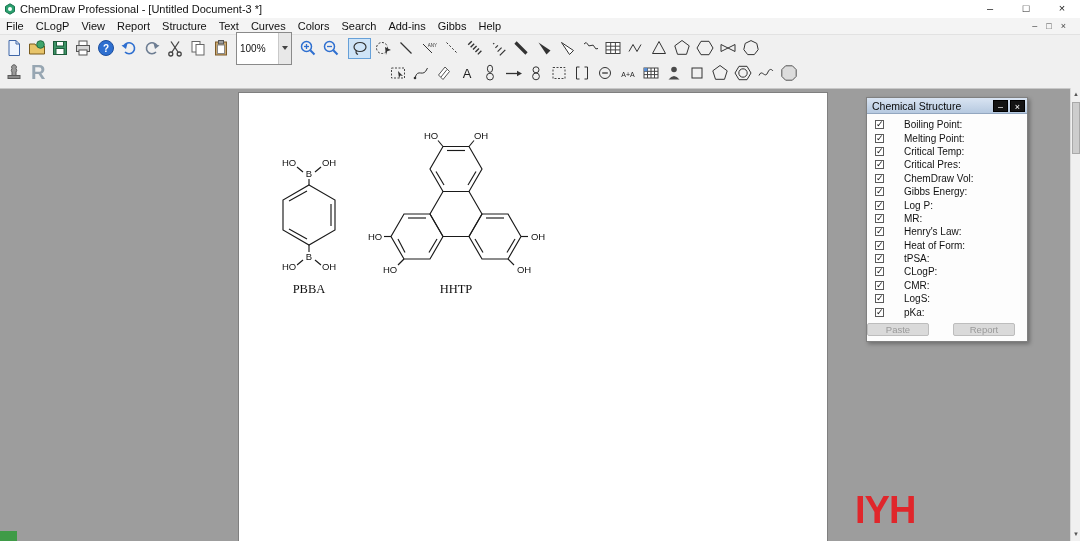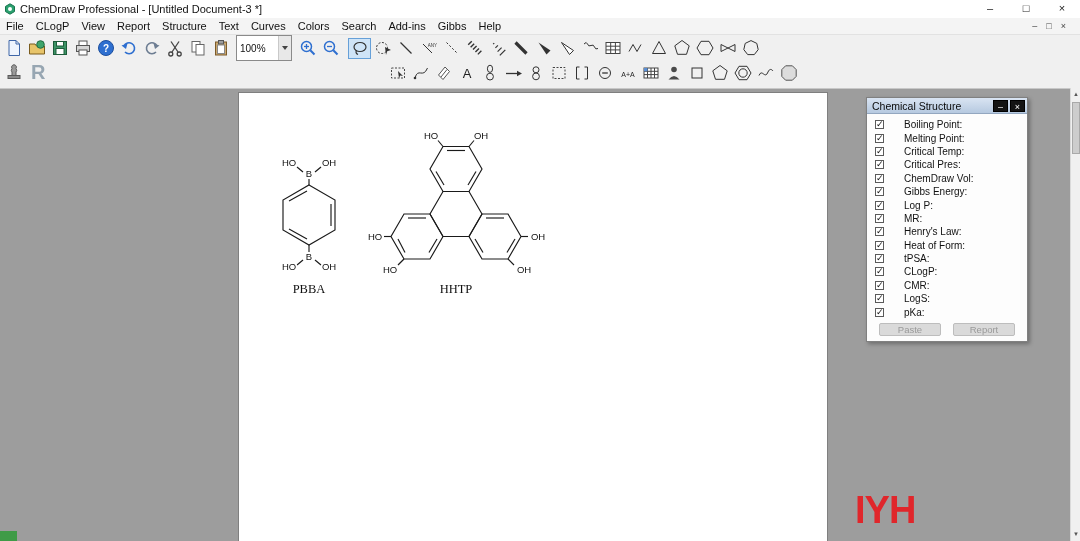--- a/index.html
+++ b/index.html
@@ -20,21 +20,21 @@
   .mdi-controls { position:absolute; right:14px; top:18px; height:17px; display:flex; gap:9px; align-items:center; color:#444; font-size:9px; }
   .mdi-controls span { line-height:17px; }
 
   
   .toolbar1 { position:absolute; left:0; top:36px; width:1080px; height:24px; display:flex; align-items:center; padding-left:2px; }
   .toolbar2 { position:absolute; left:386px; top:60px; width:694px; height:26px; display:flex; align-items:center; }
   .ico { width:23px; height:21px; display:inline-flex; align-items:center; justify-content:center; flex:0 0 auto; border:1px solid transparent; }
   .ico svg { width:20px; height:20px; display:block; }
   .ico.active { background:#cfe4f7; border:1px solid #66a0d8; }
   .gap6 { width:6px; flex:0 0 auto; }
-  .zoom-combo { width:56px; height:26px; background:#fff; border:1px solid #8a8a8a; display:inline-flex; align-items:center; margin:0 4px; flex:0 0 auto; position:relative; }
+  .zoom-combo { width:56px; height:33px; background:#fff; border:1px solid #8a8a8a; display:inline-flex; align-items:center; margin:0 4px; flex:0 0 auto; position:relative; }
   .zoom-value { font-size:10px; padding-left:3px; flex:1; }
   .zoom-drop { width:13px; height:100%; border-left:1px solid #c9c9c9; display:flex; align-items:center; justify-content:center; background:#e8e8e8; }
   .caret { width:0; height:0; border-left:3px solid transparent; border-right:3px solid transparent; border-top:4px solid #444; }
   .left-icons { position:absolute; left:2px; top:61px; display:flex; align-items:center; gap:3px; }
   .r-glyph { font-size:20px; font-weight:bold; color:#97a6b2; line-height:20px; padding:0 3px; }
 
   
   .workspace { position:absolute; left:0; top:88px; width:1070px; height:453px; background:#9d9d9d; border-top:1px solid #c8c8c8; }
   .canvas { position:absolute; left:238px; top:92px; width:590px; height:449px; background:#ffffff; border:1px solid #7f7f7f; border-bottom:none; z-index:1; }
   .canvas svg { display:block; }
@@ -46,21 +46,21 @@
   
   .props-panel { position:absolute; left:866px; top:97px; width:162px; height:245px; background:#fdfdfd; border:1px solid #808080; box-shadow:2px 2px 4px rgba(0,0,0,.3); z-index:3; }
   .pp-title { height:16px; background:linear-gradient(#d9e4f2,#b6c9e0); display:flex; align-items:center; padding:0 2px 0 5px; border-bottom:1px solid #93a7c0; }
   .pp-title-text { flex:1; font-size:10.5px; color:#0a0a0a; }
   .pp-btn { width:15px; height:12px; background:#141414; color:#fff; font-size:9px; line-height:12px; text-align:center; margin-left:2px; border:1px solid #000; }
   .pp-body { padding-top:4px; }
   .pp-row { height:13.4px; display:flex; align-items:center; padding-left:8px; }
   .cb { width:9px; height:9px; background:#fff; border:1px solid #5a5a5a; position:relative; flex:0 0 auto; }
   .cb i { position:absolute; left:0px; top:-2px; font-style:normal; font-size:9px; line-height:10px; color:#111; }
   .pp-label { margin-left:20px; font-size:10px; color:#111; white-space:nowrap; }
-  .pp-buttons { position:absolute; left:0; bottom:5px; width:100%; display:flex; justify-content:space-between; padding:0 12px 0 12px; }
+  .pp-buttons { position:absolute; left:0; bottom:5px; width:100%; display:flex; justify-content:space-between; padding:0 12px 0 0; }
   .pp-buttons button { width:62px; height:13px; font-size:9.5px; color:#9a9a9a; background:#dadada; border:1px solid #bdbdbd; border-radius:2px; font-family:"Liberation Sans", sans-serif; line-height:10px; }
 
   
   .vscroll { position:absolute; left:1070px; top:88px; width:10px; height:453px; background:#f0f0f0; border-left:1px solid #dadada; z-index:4; }
   .vs-up, .vs-down { position:absolute; left:0; width:10px; height:13px; font-size:6px; color:#555; text-align:center; line-height:13px; }
   .vs-up { top:0; } .vs-down { bottom:0; }
   .vs-thumb { position:absolute; left:1px; top:14px; width:8px; height:52px; background:#cdcdcd; border:1px solid #a9a9a9; }
 
   
   .green-patch { position:absolute; left:0; top:531px; width:17px; height:10px; background:#3f9b47; z-index:5; }

